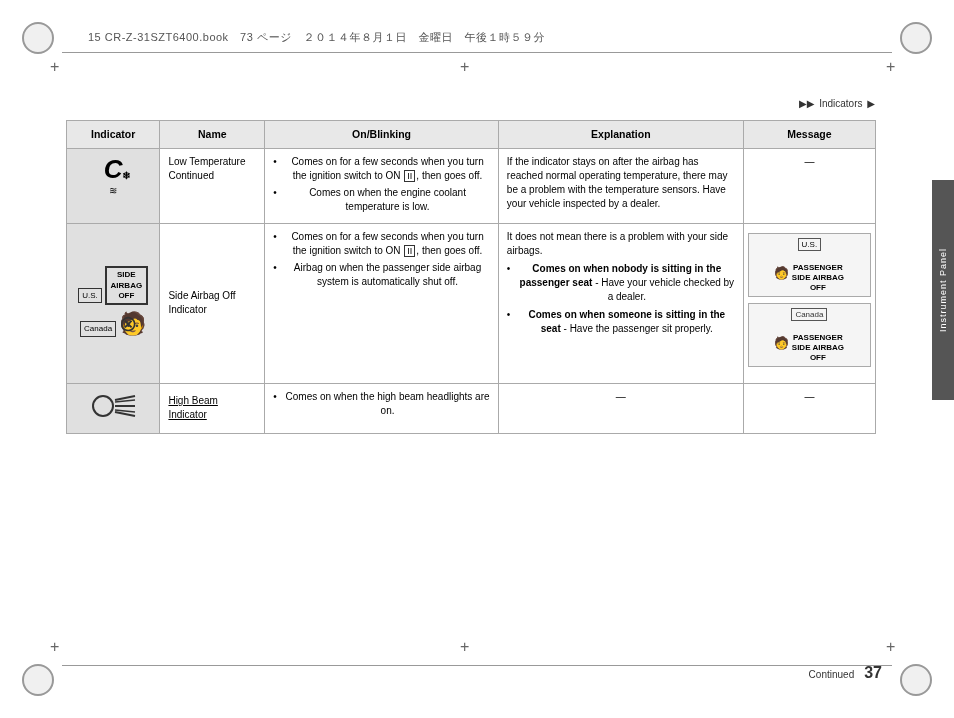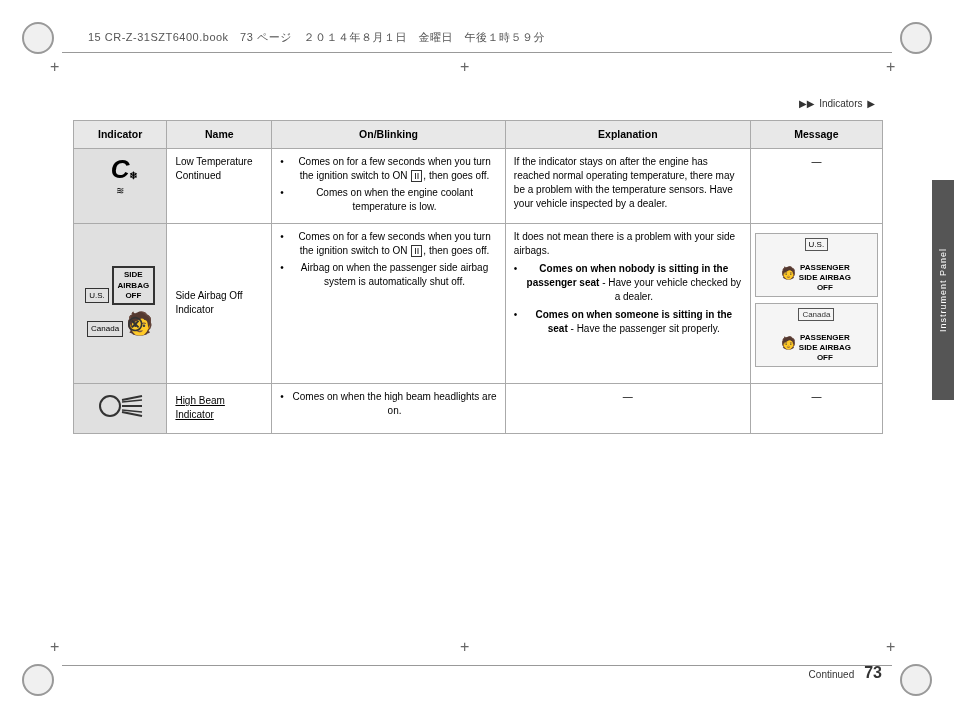--- a/index.html
+++ b/index.html
@@ -114,21 +114,21 @@
     }
     .indicators-header::after {
       content: '▶';
       margin-left: 2px;
     }
 
     
     .main-table {
       position: absolute;
       top: 120px;
-      left: 73px;
+      left: 66px;
       right: 72px;
       border-collapse: collapse;
       width: calc(100% - 144px);
     }
     .main-table th, .main-table td {
       border: 1px solid #aaa;
       vertical-align: top;
       padding: 6px 8px;
       font-size: 10px;
       line-height: 1.4;
@@ -308,21 +308,21 @@
       <td class="name-cell">
         <span>Low Temperature Continued</span>
       </td>
       <td class="onblinking-cell">
         <ul class="bullet-list">
           <li>Comes on for a few seconds when you turn the ignition switch to ON <span class="ignition-sym">II</span>, then goes off.</li>
           <li>Comes on when the engine coolant temperature is low.</li>
         </ul>
       </td>
       <td class="explanation-cell">
-        <span>If the indicator stays on after the engine has reached normal operating temperature, there may be a problem with the temperature sensors. Have your vehicle inspected by a dealer.</span>
+        <span>If the indicator stays on after the airbag has reached normal operating temperature, there may be a problem with the temperature sensors. Have your vehicle inspected by a dealer.</span>
       </td>
       <td class="message-cell dash-cell">—</td>
     </tr>
 
     <tr class="row-airbag">
       <td class="indicator-cell" style="vertical-align:middle;">
         <div style="text-align:center;">
           <div style="font-size:8px; border:1px solid #333; padding:1px 3px; display:inline-block; margin-bottom:3px;">U.S.</div>
           <div style="border:2px solid #333; padding:2px 4px; display:inline-block; font-size:8px; font-weight:bold; line-height:1.3; margin-bottom:4px;">
             SIDE<br>AIRBAG<br>OFF
@@ -395,14 +395,14 @@
         </ul>
       </td>
       <td class="explanation-cell dash-cell">—</td>
       <td class="message-cell dash-cell">—</td>
     </tr>
   </tbody>
 </table>
 
 <div class="continued-text" style="display: flex; align-items: baseline; gap: 4px; justify-content: flex-end; right: 72px; left: auto;">
     <span style="font-size: 10px; margin-top: 13px;">Continued</span>
-    <span style="font-size: 16px; font-weight: bold; margin-left: 6px;">73</span>
+    <span style="font-size: 16px; font-weight: bold; margin-left: 6px;">37</span>
   </div>
 
 </body></html>

